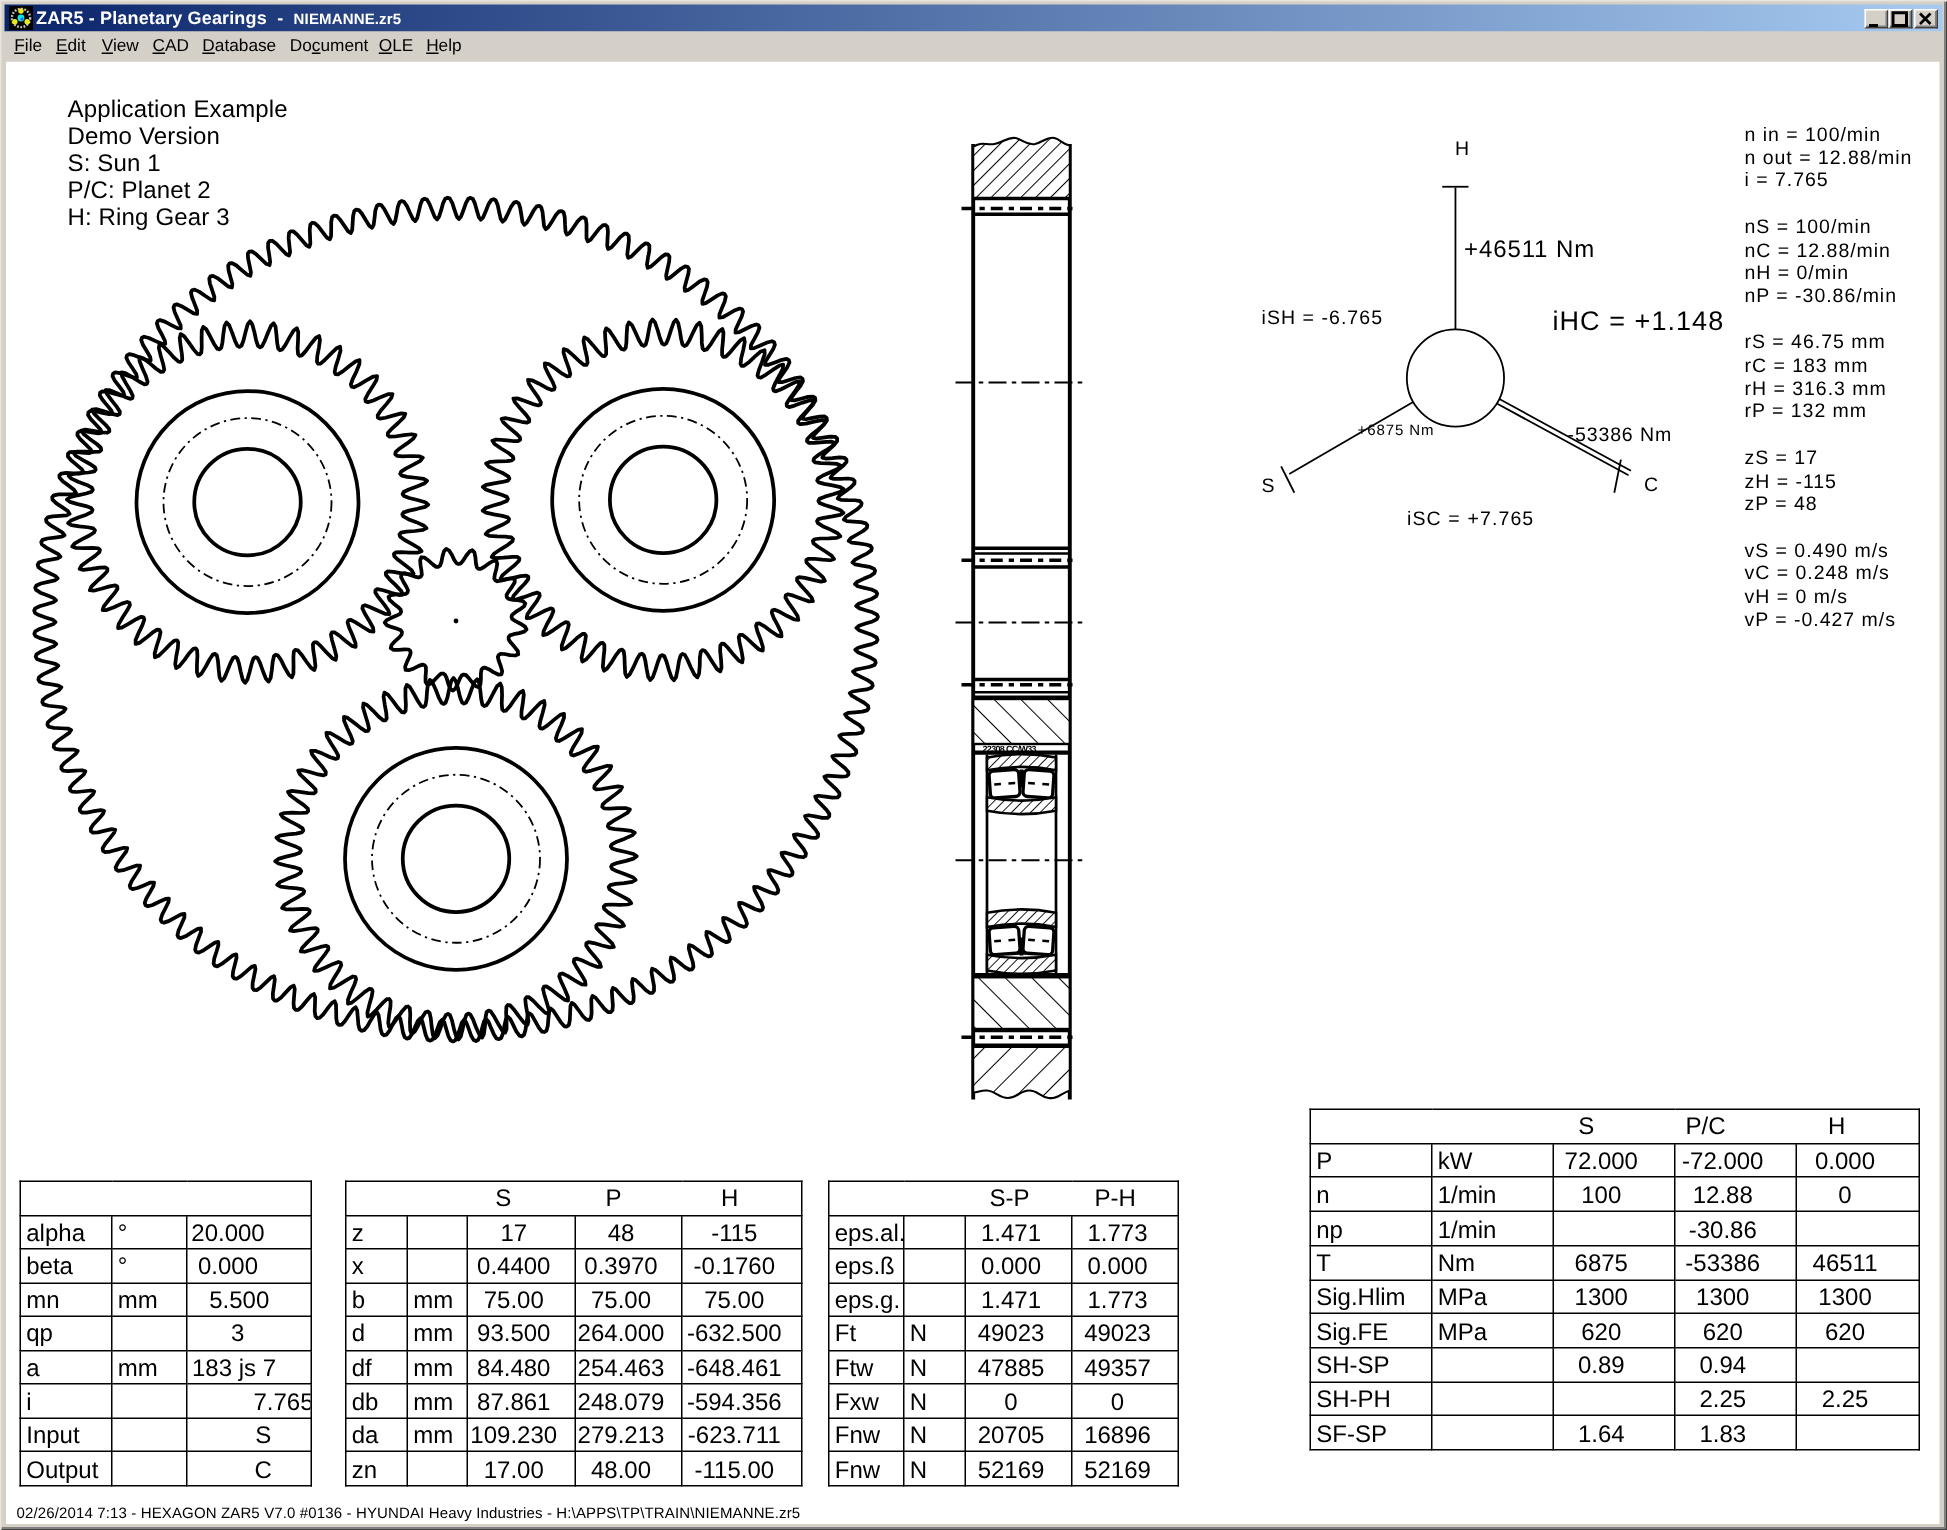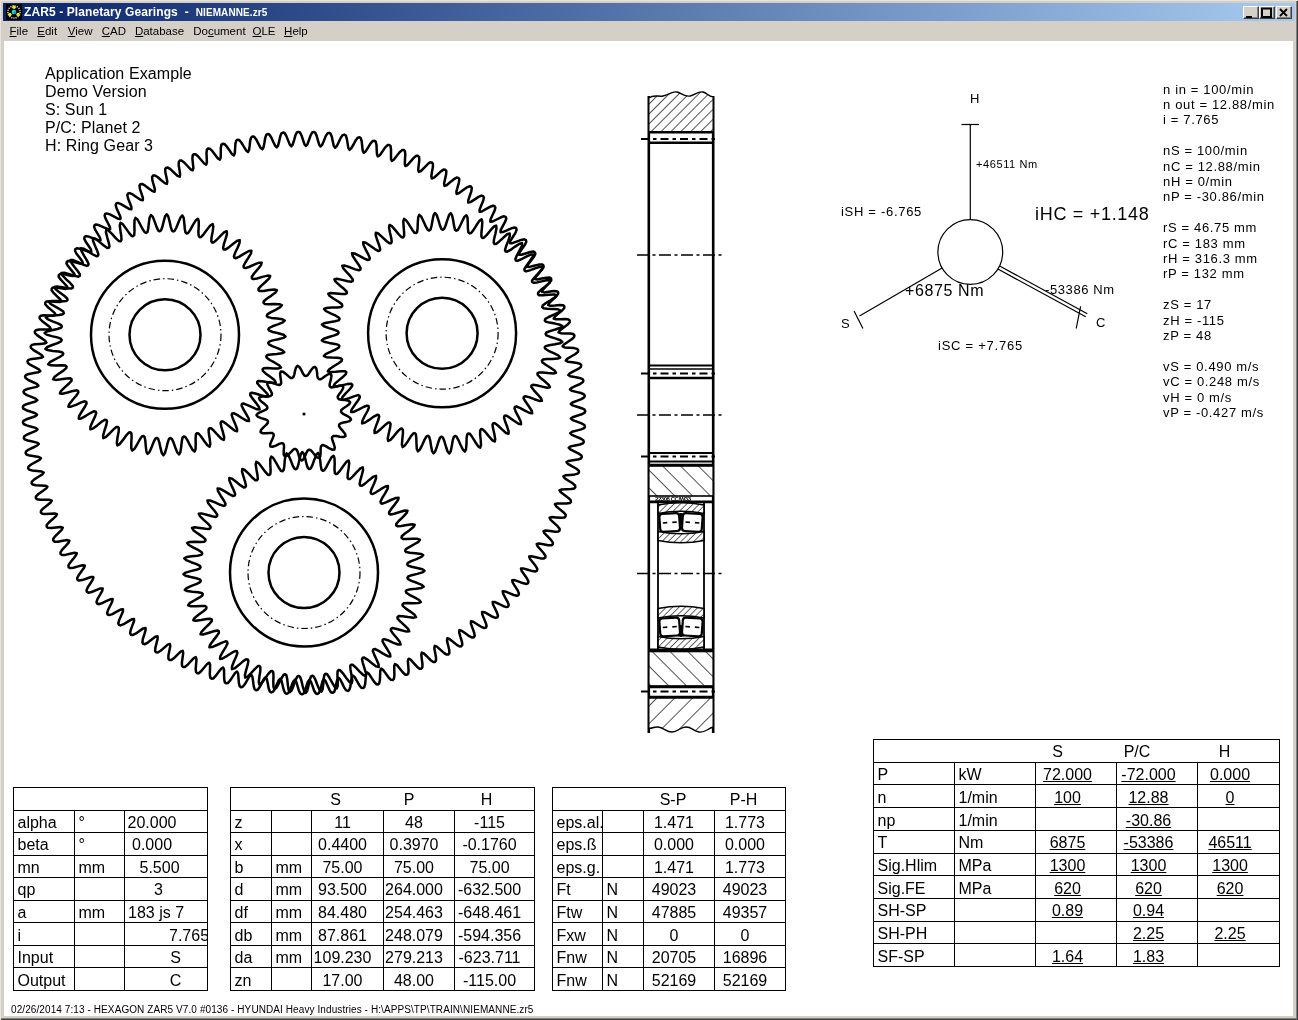--- a/index.html
+++ b/index.html
@@ -4,21 +4,21 @@
 html,body { width:1298px; height:1020px; background:#d4d0c8; overflow:hidden;
   font-family:"Liberation Sans",sans-serif; }
 #root { position:relative; width:1298px; height:1020px; }
 .g { fill:none; stroke:#000; stroke-width:2.5; stroke-linejoin:round; }
 .dd { fill:none; stroke:#000; stroke-width:1.2; stroke-dasharray:6.5 3 1.5 3; }
 .txt { position:absolute; color:#000; white-space:pre; }
 table { border-collapse:collapse; table-layout:fixed; position:absolute;
   font-family:"Liberation Sans",sans-serif; font-size:16px; color:#000; }
 td { border:1.6px solid #000; height:22.55px; padding:3px 0 0 0; overflow:hidden; white-space:nowrap; }
 #t4 td { height:22.73px; }
-#t4 td.c { padding-right:17px;text-decoration:underline; }
+#t4 td.c { padding-right:17px; }
 td.l { text-align:left; padding-left:3.5px; }
 td.c { text-align:center; padding-right:10px; }
 .hdr { position:relative; }
 .hdr span { position:absolute; top:calc(50% + 1.5px); transform:translate(-50%,-50%); }
 #titlebar { position:absolute; left:3px; top:3px; width:1292px; height:18px;
   background:linear-gradient(90deg,#0a246a 0%,#a6caf0 100%);
   color:#fff; font-weight:bold; font-size:12px; }
 #titletext { position:absolute; left:21px; top:2px; letter-spacing:0.1px; }
 .wbtn { position:absolute; top:2.5px; width:16px; height:13.5px; background:#d4d0c8;
   border-top:1px solid #fff; border-left:1px solid #fff;
@@ -156,24 +156,24 @@
 zS = 17
 zH = -115
 zP = 48
 
 vS = 0.490 m/s
 vC = 0.248 m/s
 vH = 0 m/s
 vP = -0.427 m/s</div>
 
 <div class="txt" style="left:970px;top:90.7px;font-size:13px">H</div>
-<div class="txt" style="left:976px;top:158.4px;font-size:11px;letter-spacing:0.6px">+46511 Nm</div>
+<div class="txt" style="left:976px;top:158.4px;font-size:16px;letter-spacing:0.6px">+46511 Nm</div>
 <div class="txt" style="left:841px;top:204px;font-size:13px;letter-spacing:0.7px">iSH = -6.765</div>
 <div class="txt" style="left:1035px;top:204px;font-size:18px;letter-spacing:0.7px">iHC = +1.148</div>
-<div class="txt" style="left:905px;top:282px;font-size:16px;letter-spacing:0.6px">+6875 Nm</div>
+<div class="txt" style="left:905px;top:282px;font-size:10px;letter-spacing:0.6px">+6875 Nm</div>
 <div class="txt" style="left:1045px;top:282px;font-size:13px;letter-spacing:0.6px">-53386 Nm</div>
 <div class="txt" style="left:938px;top:338px;font-size:13px;letter-spacing:0.75px">iSC = +7.765</div>
 <div class="txt" style="left:841px;top:316px;font-size:13px">S</div>
 <div class="txt" style="left:1096px;top:315px;font-size:13px">C</div>
 
 <table style="left:13px;top:787px;width:194px">
 <colgroup>
         <col style="width:61px">
         <col style="width:50px">
         <col style="width:83px">
@@ -237,21 +237,21 @@
         <tr>
           <td colspan="5" class="hdr">
             <span style="left:104.5px">S</span>
             <span style="left:178px">P</span>
             <span style="left:255.5px">H</span>
           </td>
         </tr>
 <tr>
           <td class="l">z</td>
           <td class="l"></td>
-          <td class="c">11</td>
+          <td class="c">17</td>
           <td class="c">48</td>
           <td class="c">-115</td>
         </tr>
 <tr>
           <td class="l">x</td>
           <td class="l"></td>
           <td class="c">0.4400</td>
           <td class="c">0.3970</td>
           <td class="c">-0.1760</td>
         </tr>

